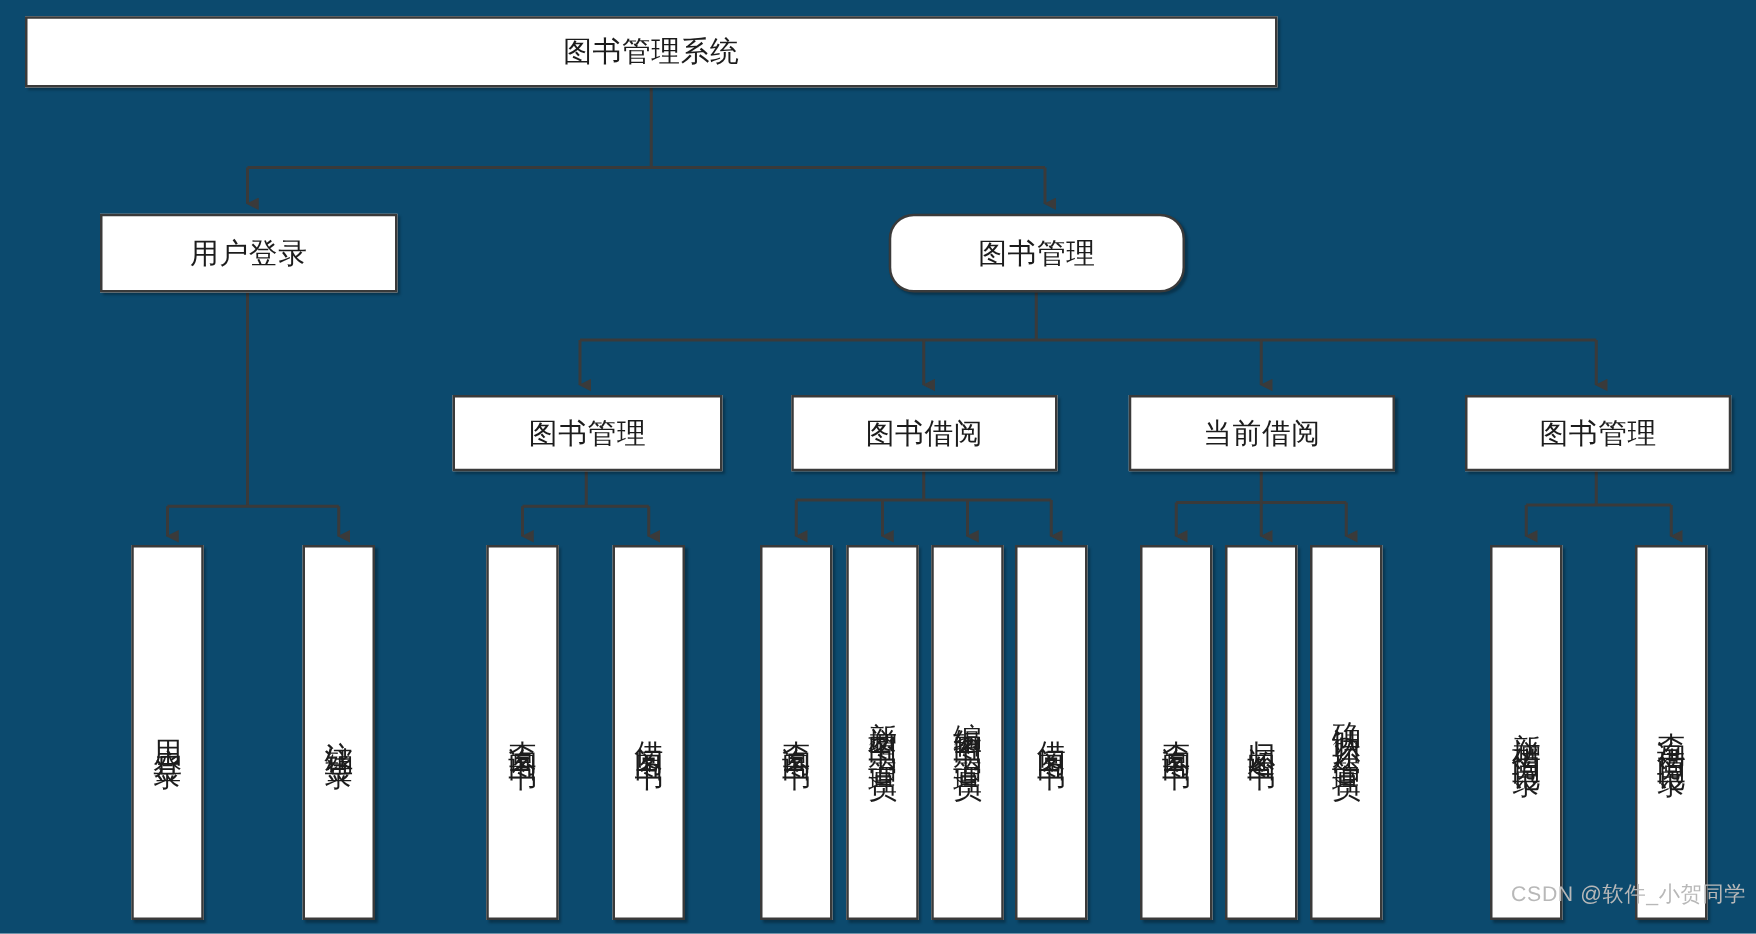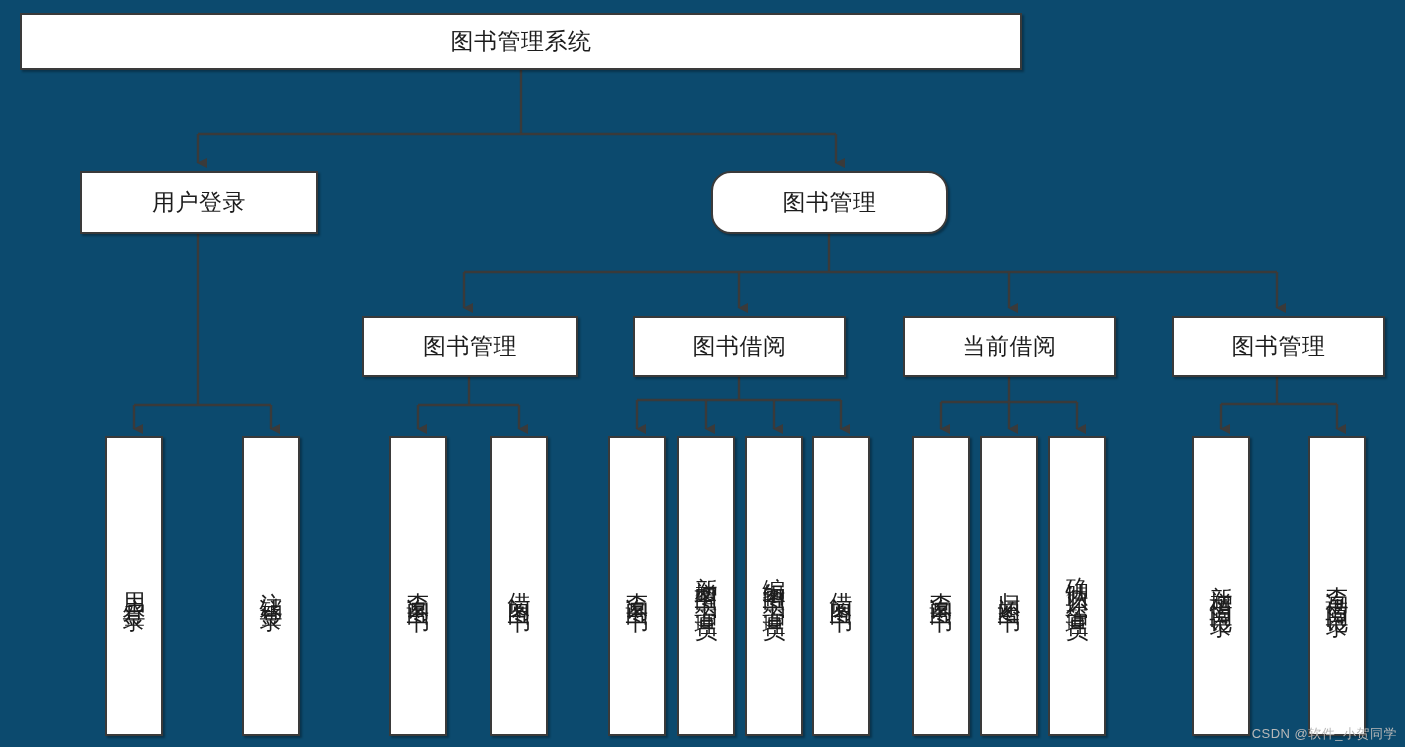--- a/index.html
+++ b/index.html
@@ -57,22 +57,22 @@
     text-orientation: upright;
     font-size: 23px;
     letter-spacing: 6px;
     line-height: 1.0;
     white-space: nowrap;
     text-align: center;
   }
   .watermark {
     position: absolute;
     right: 8px;
-    bottom: 4px;
-    font-size: 13px;
+    bottom: 20px;
+    font-size: 17px;
     color: #b8b8b8;
     letter-spacing: 0.5px;
     white-space: nowrap;
   }
 </style>
 </head>
 <body>
 
 <div id="canvas">
 

